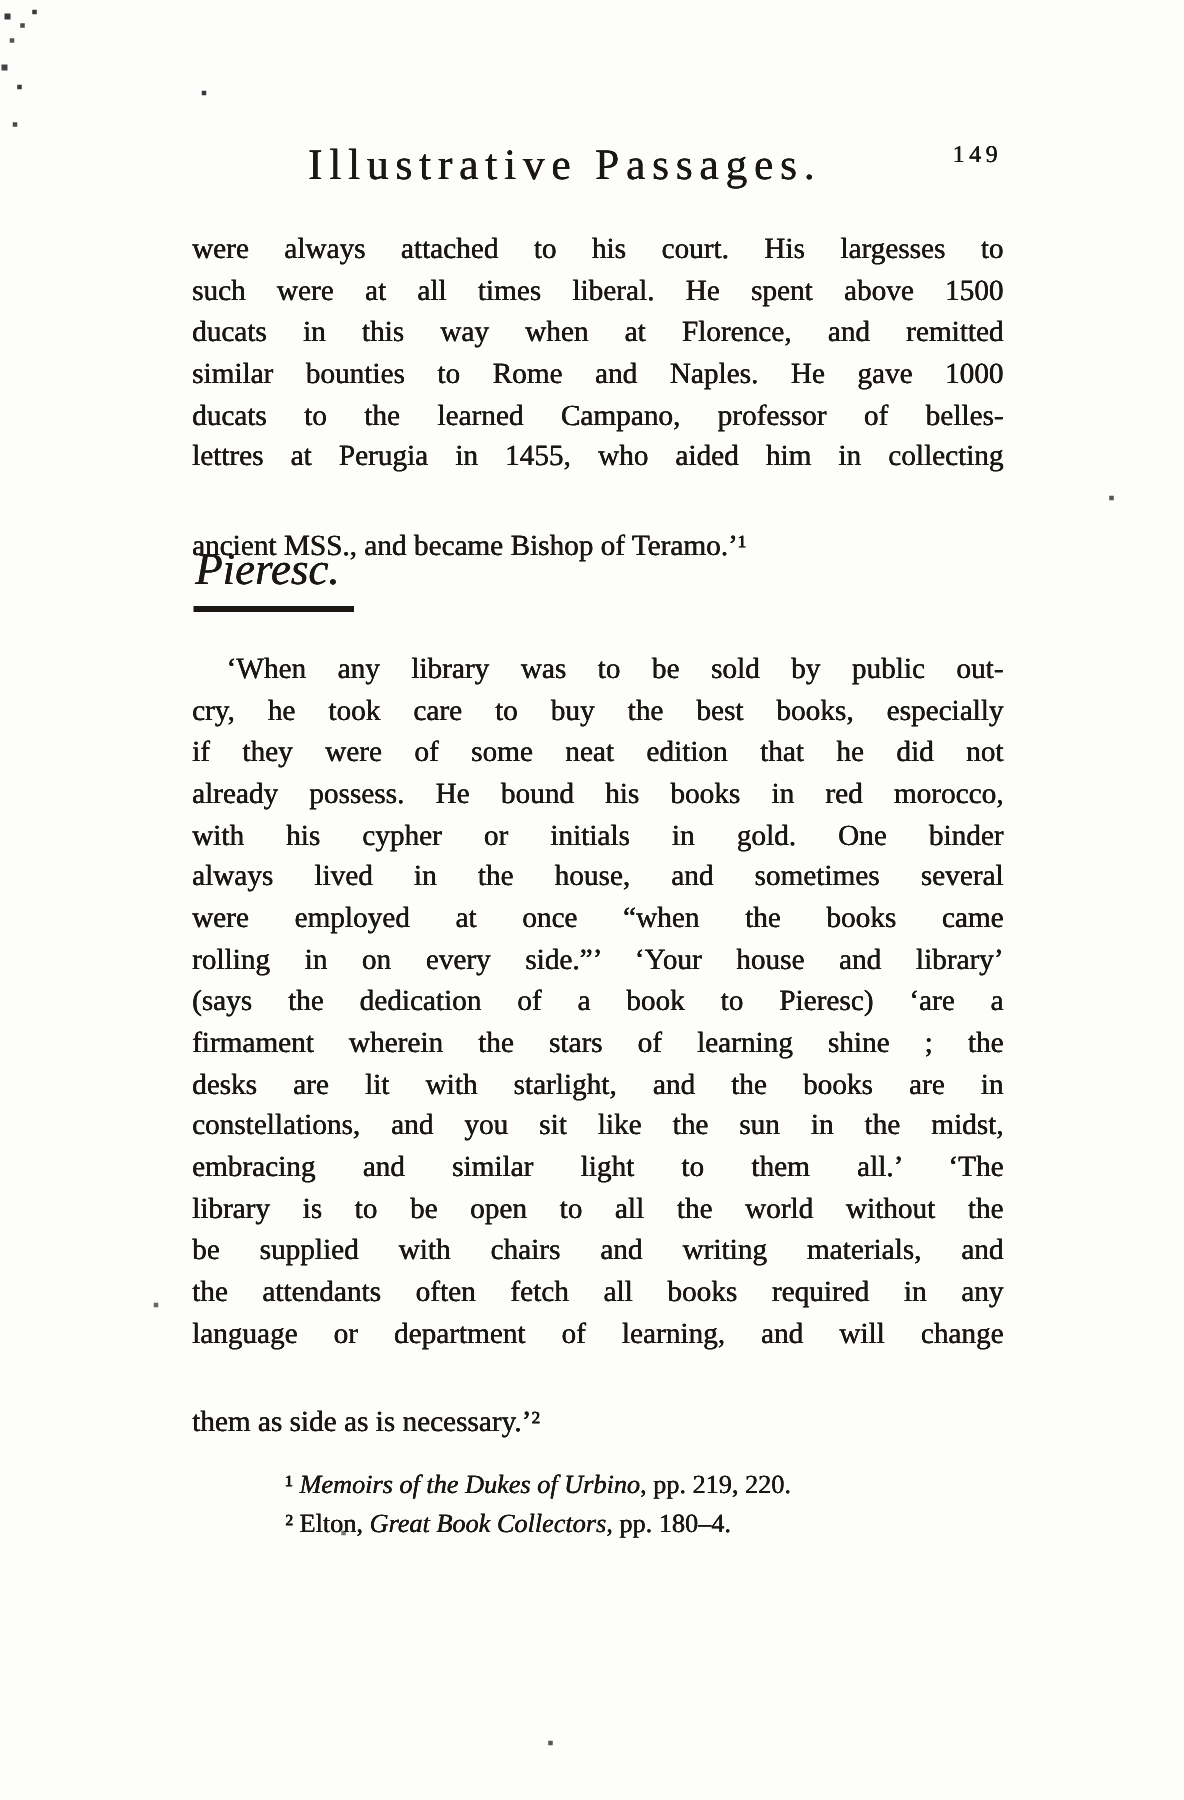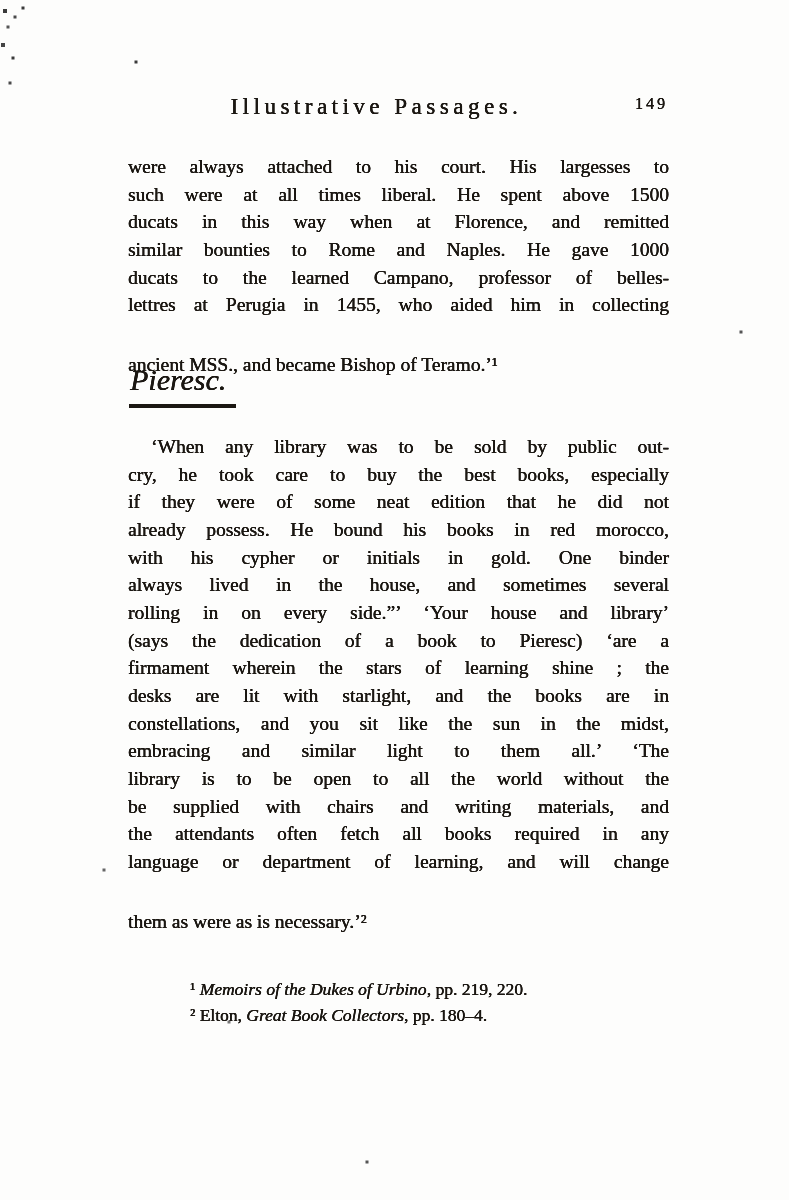--- a/index.html
+++ b/index.html
@@ -8,21 +8,21 @@
   .page {
     position:relative; width:789px; height:1200px; overflow:hidden;
     background:#fdfdfc; color:#1b1712;
     font-family:"Liberation Serif","DejaVu Serif",serif;
     text-shadow:0.25px 0 0 currentColor, 0 0.25px 0 currentColor;
   }
   
   .running-header { position:absolute; left:128px; top:94px; width:540px; height:30px; }
   .running-title {
     position:absolute; left:46%; top:0; transform:translateX(-50%);
-    font-size:23px; letter-spacing:4.5px; white-space:nowrap;
+    font-size:29px; letter-spacing:4.5px; white-space:nowrap;
   }
   .page-number { position:absolute; right:0; top:1px; font-size:16px; letter-spacing:3px; }
   
   .para { position:absolute; left:128px; width:541px; font-size:19.5px; line-height:27.65px; }
   .para-1 { top:153px; }
   .para-2 { top:433px; }
   .jline { text-align:justify; text-align-last:justify; white-space:normal; }
   .jline.last { text-align-last:left;margin-top:32px; }
   .jline.indent { text-indent:23px; }
   
@@ -70,31 +70,32 @@
 
   <div class="section-heading">Pieresc.</div>
 
   <div class="para para-2">
     <div class="jline indent">‘When any library was to be sold by public out-</div>
     <div class="jline">cry, he took care to buy the best books, especially</div>
     <div class="jline">if they were of some neat edition that he did not</div>
     <div class="jline">already possess. He bound his books in red morocco,</div>
     <div class="jline">with his cypher or initials in gold. One binder</div>
     <div class="jline">always lived in the house, and sometimes several</div>
+    <div class="jline">were employed at once “when the books came</div>
     <div class="jline">rolling in on every side.”’ ‘Your house and library’</div>
     <div class="jline">(says the dedication of a book to Pieresc) ‘are a</div>
     <div class="jline">firmament wherein the stars of learning shine ; the</div>
     <div class="jline">desks are lit with starlight, and the books are in</div>
     <div class="jline">constellations, and you sit like the sun in the midst,</div>
     <div class="jline">embracing and similar light to them all.’ ‘The</div>
     <div class="jline">library is to be open to all the world without the</div>
     <div class="jline">be supplied with chairs and writing materials, and</div>
     <div class="jline">the attendants often fetch all books required in any</div>
     <div class="jline">language or department of learning, and will change</div>
-    <div class="jline last">them as were as is necessary.’²</div>
+    <div class="jline last">them as side as is necessary.’²</div>
   </div>
 
   <div class="footnotes">
     <div class="footnote"><span>¹</span><span> </span><i>Memoirs of the Dukes of Urbino</i><span>, pp. 219, 220.</span></div>
     <div class="footnote"><span>²</span><span> Elton, </span><i>Great Book Collectors</i><span>, pp. 180–4.</span></div>
   </div>
 
 </div>
 
 </body></html>

